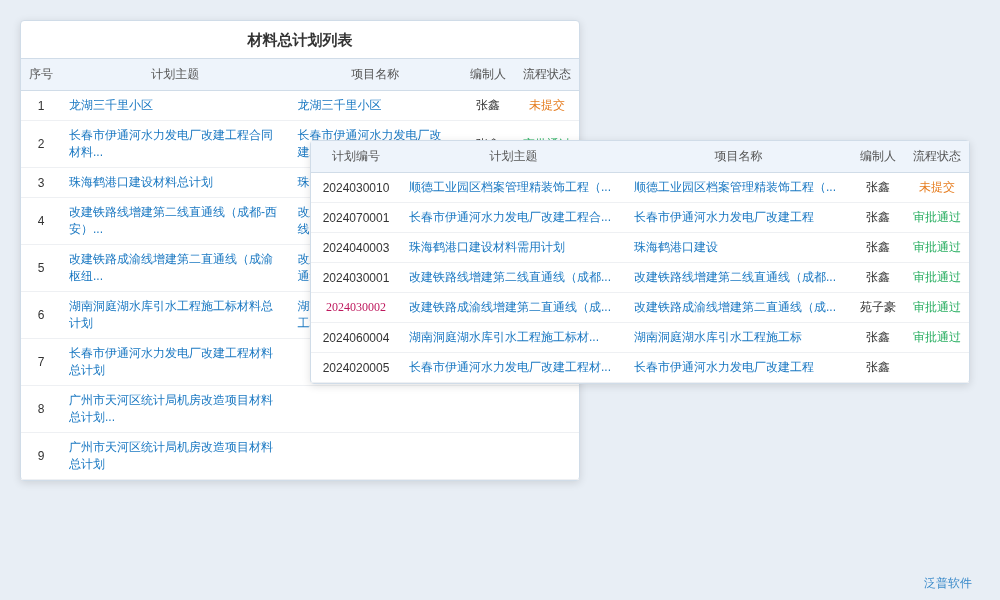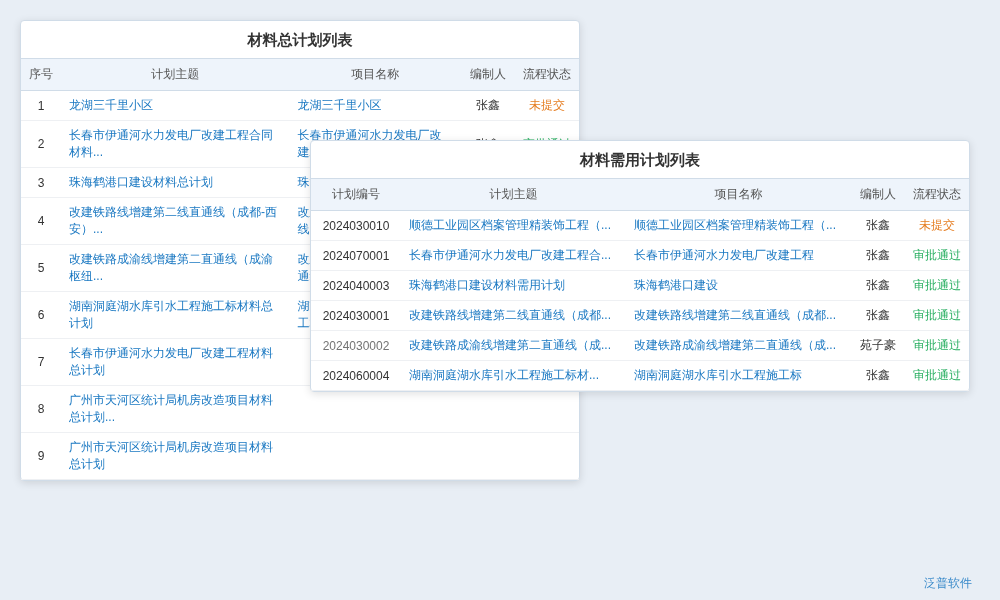--- a/index.html
+++ b/index.html
@@ -177,21 +177,20 @@
     <td style="color:#1a78c2;cursor:pointer;">广州市天河区统计局机房改造项目材料总计划</td>
     <td style="color:#1a78c2;cursor:pointer;"></td>
     <td style="color:#333;text-align:center;"></td>
     <td class=""></td>
   </tr>
       </tbody>
   </table>
 </div>
 
 <div class="table-card card-need">
-  <div class="card-header">材料需用计划列表</div>
   <table>
     <thead>
       <tr>
         <th class="col-code">计划编号</th>
         <th>计划主题</th>
         <th>项目名称</th>
         <th class="col-editor">编制人</th>
         <th class="col-status">流程状态</th>
       </tr>
     </thead>
@@ -218,30 +217,37 @@
     <td class="status-approved">审批通过</td>
   </tr>
         <tr>
     <td style="color:#333;">2024030001</td>
     <td style="color:#1a78c2;cursor:pointer;">改建铁路线增建第二线直通线（成都...</td>
     <td style="color:#1a78c2;cursor:pointer;">改建铁路线增建第二线直通线（成都...</td>
     <td style="color:#333;text-align:center;">张鑫</td>
     <td class="status-approved">审批通过</td>
   </tr>
         <tr>
-    <td style="color:#737373;">2024030002</td>
+    <td style="color:#be185d;font-family:Liberation Serif, serif;">2024030002</td>
     <td style="color:#1a78c2;cursor:pointer;">改建铁路成渝线增建第二直通线（成...</td>
     <td style="color:#1a78c2;cursor:pointer;">改建铁路成渝线增建第二直通线（成...</td>
     <td style="color:#333;text-align:center;">苑子豪</td>
     <td class="status-approved">审批通过</td>
   </tr>
         <tr>
     <td style="color:#333;">2024060004</td>
     <td style="color:#1a78c2;cursor:pointer;">湖南洞庭湖水库引水工程施工标材...</td>
     <td style="color:#1a78c2;cursor:pointer;">湖南洞庭湖水库引水工程施工标</td>
     <td style="color:#333;text-align:center;">张鑫</td>
     <td class="status-approved">审批通过</td>
   </tr>
+        <tr>
+    <td style="color:#333;">2024020005</td>
+    <td style="color:#1a78c2;cursor:pointer;">长春市伊通河水力发电厂改建工程材...</td>
+    <td style="color:#1a78c2;cursor:pointer;">长春市伊通河水力发电厂改建工程</td>
+    <td style="color:#333;text-align:center;">张鑫</td>
+    <td class=""></td>
+  </tr>
       </tbody>
   </table>
 </div>
 
 <div class="watermark">泛普软件</div>
 
 </body></html>

